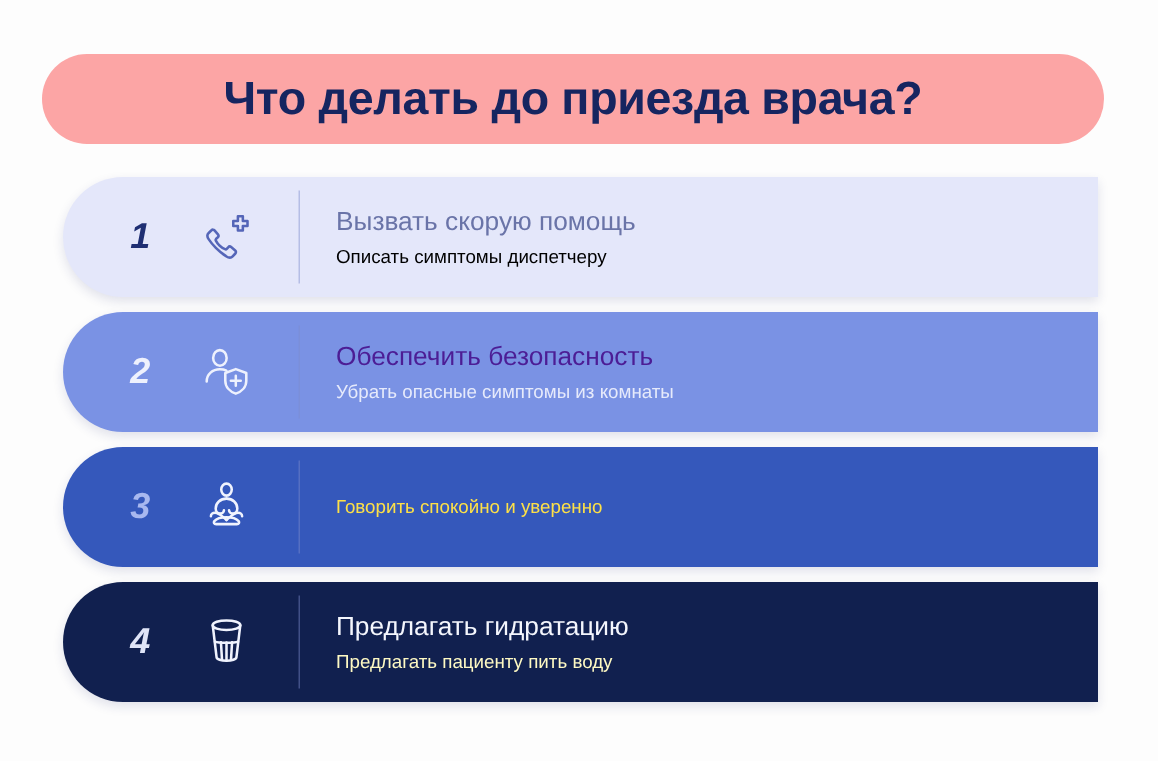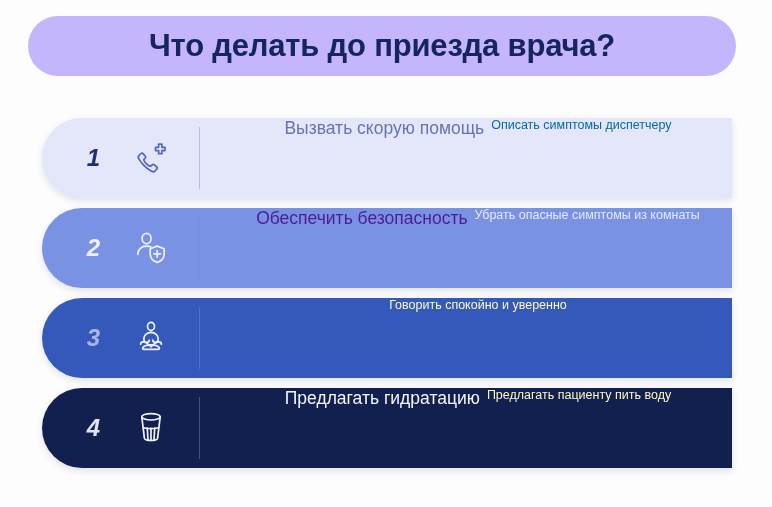--- a/index.html
+++ b/index.html
@@ -14,24 +14,24 @@
   body {
     background: #fdfdfd;
     font-family: "Liberation Sans", "DejaVu Sans", sans-serif;
     position: relative;
   }
 
   
   #title-banner {
     position: absolute;
     left: 28px;
-    top: 16px;
+    top: 36px;
     width: 708px;
     height: 60px;
-    background: #c4b5fd;
+    background: #fca5a5;
     border-radius: 30px;
     display: flex;
     align-items: center;
     justify-content: center;
   }
 
   #title-text {
     font-size: 31px;
     font-weight: 700;
     color: #162560;
@@ -94,21 +94,21 @@
     display: flex;
     align-items: center;
     justify-content: center;
   }
 
   .step-icon svg { display: block; }
 
   .step-body {
     flex: 1 1 auto;
     display: flex;
-    flex-direction: row;
+    flex-direction: column;
     justify-content: center;
     padding-left: 24px;
     gap: 7px;
   }
 
   .step-title {
     font-size: 17.5px;
     font-weight: 400;
     line-height: 1.15;
   }
@@ -116,31 +116,31 @@
   .step-sub {
     font-size: 12.5px;
     font-weight: 400;
     line-height: 1.15;
   }
 
   
   .row-1 { background: #e4e7fa; }
   .row-1 .step-num   { color: #1f2f73; }
   .row-1 .step-title { color: #6a74a8; }
-  .row-1 .step-sub   { color: #0369a1; }
+  .row-1 .step-sub   { color: #000000; }
 
   .row-2 { background: #7a92e4; }
   .row-2 .step-num   { color: #eef1fd; }
   .row-2 .step-title { color: #4c1d95; }
   .row-2 .step-sub   { color: #e6eafb; }
 
   .row-3 { background: #3558bb; }
   .row-3 .step-num   { color: #a8b8ef; }
   .row-3 .step-title { color: #f3f5fe; }
-  .row-3 .step-sub   { color: #fef9c3; }
+  .row-3 .step-sub   { color: #fde047; }
 
   .row-4 { background: #11204f; }
   .row-4 .step-num   { color: #dfe4f7; }
   .row-4 .step-title { color: #f4f6fd; }
   .row-4 .step-sub   { color: #fef9c3; }
 </style>
 </head>
 <body>
 
 <div id="title-banner">

